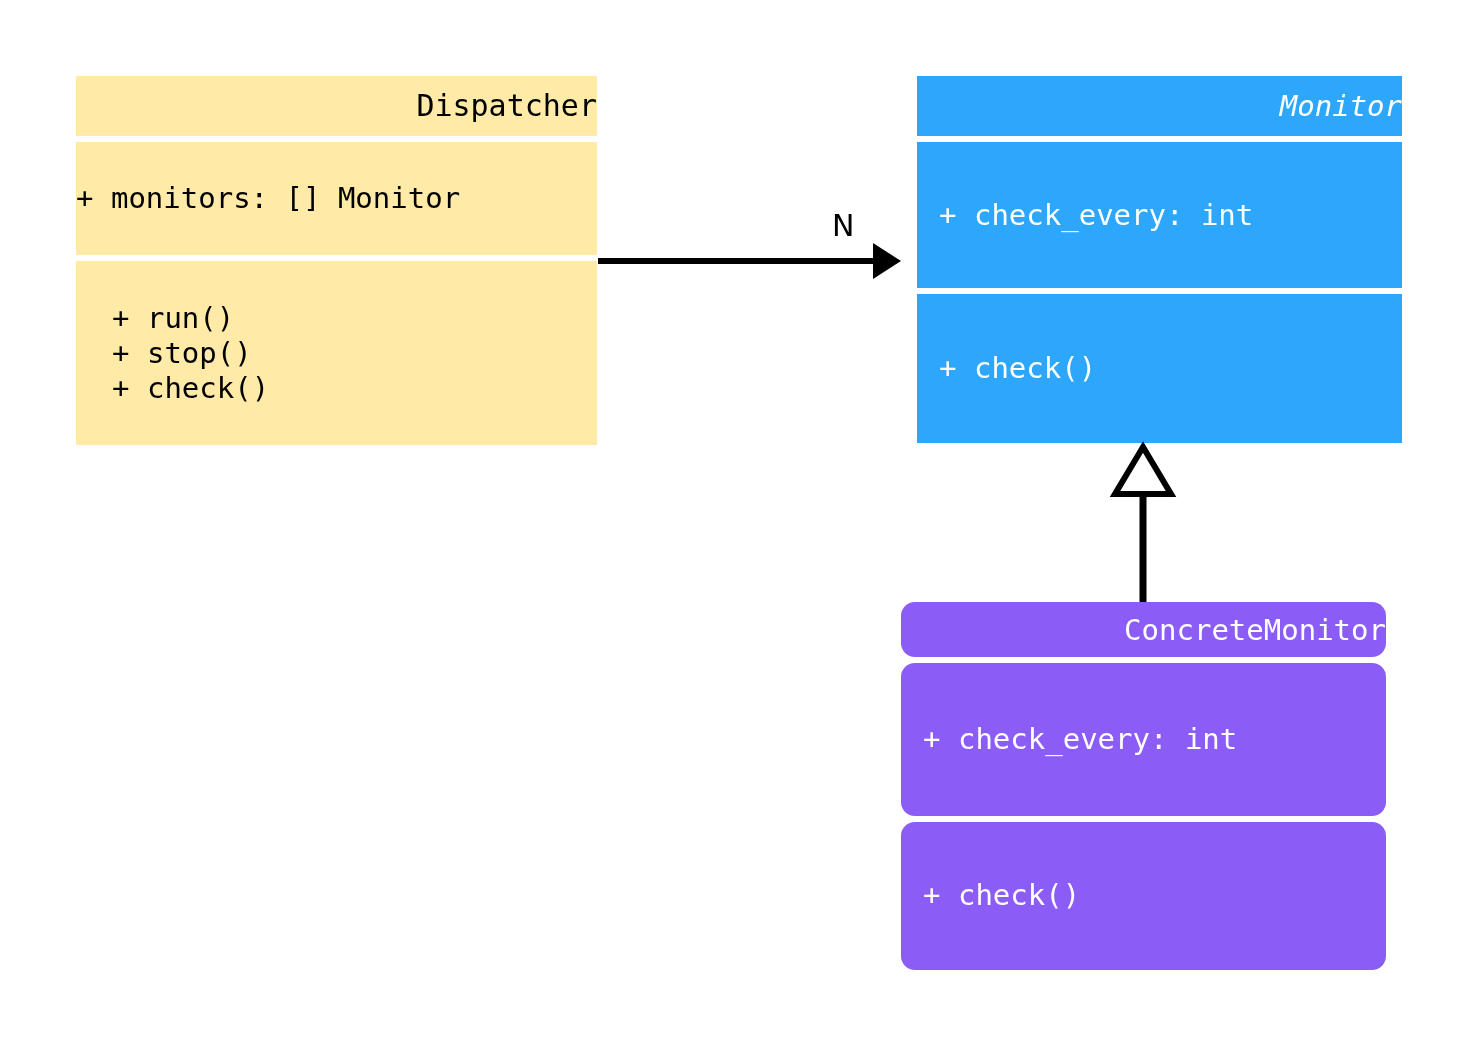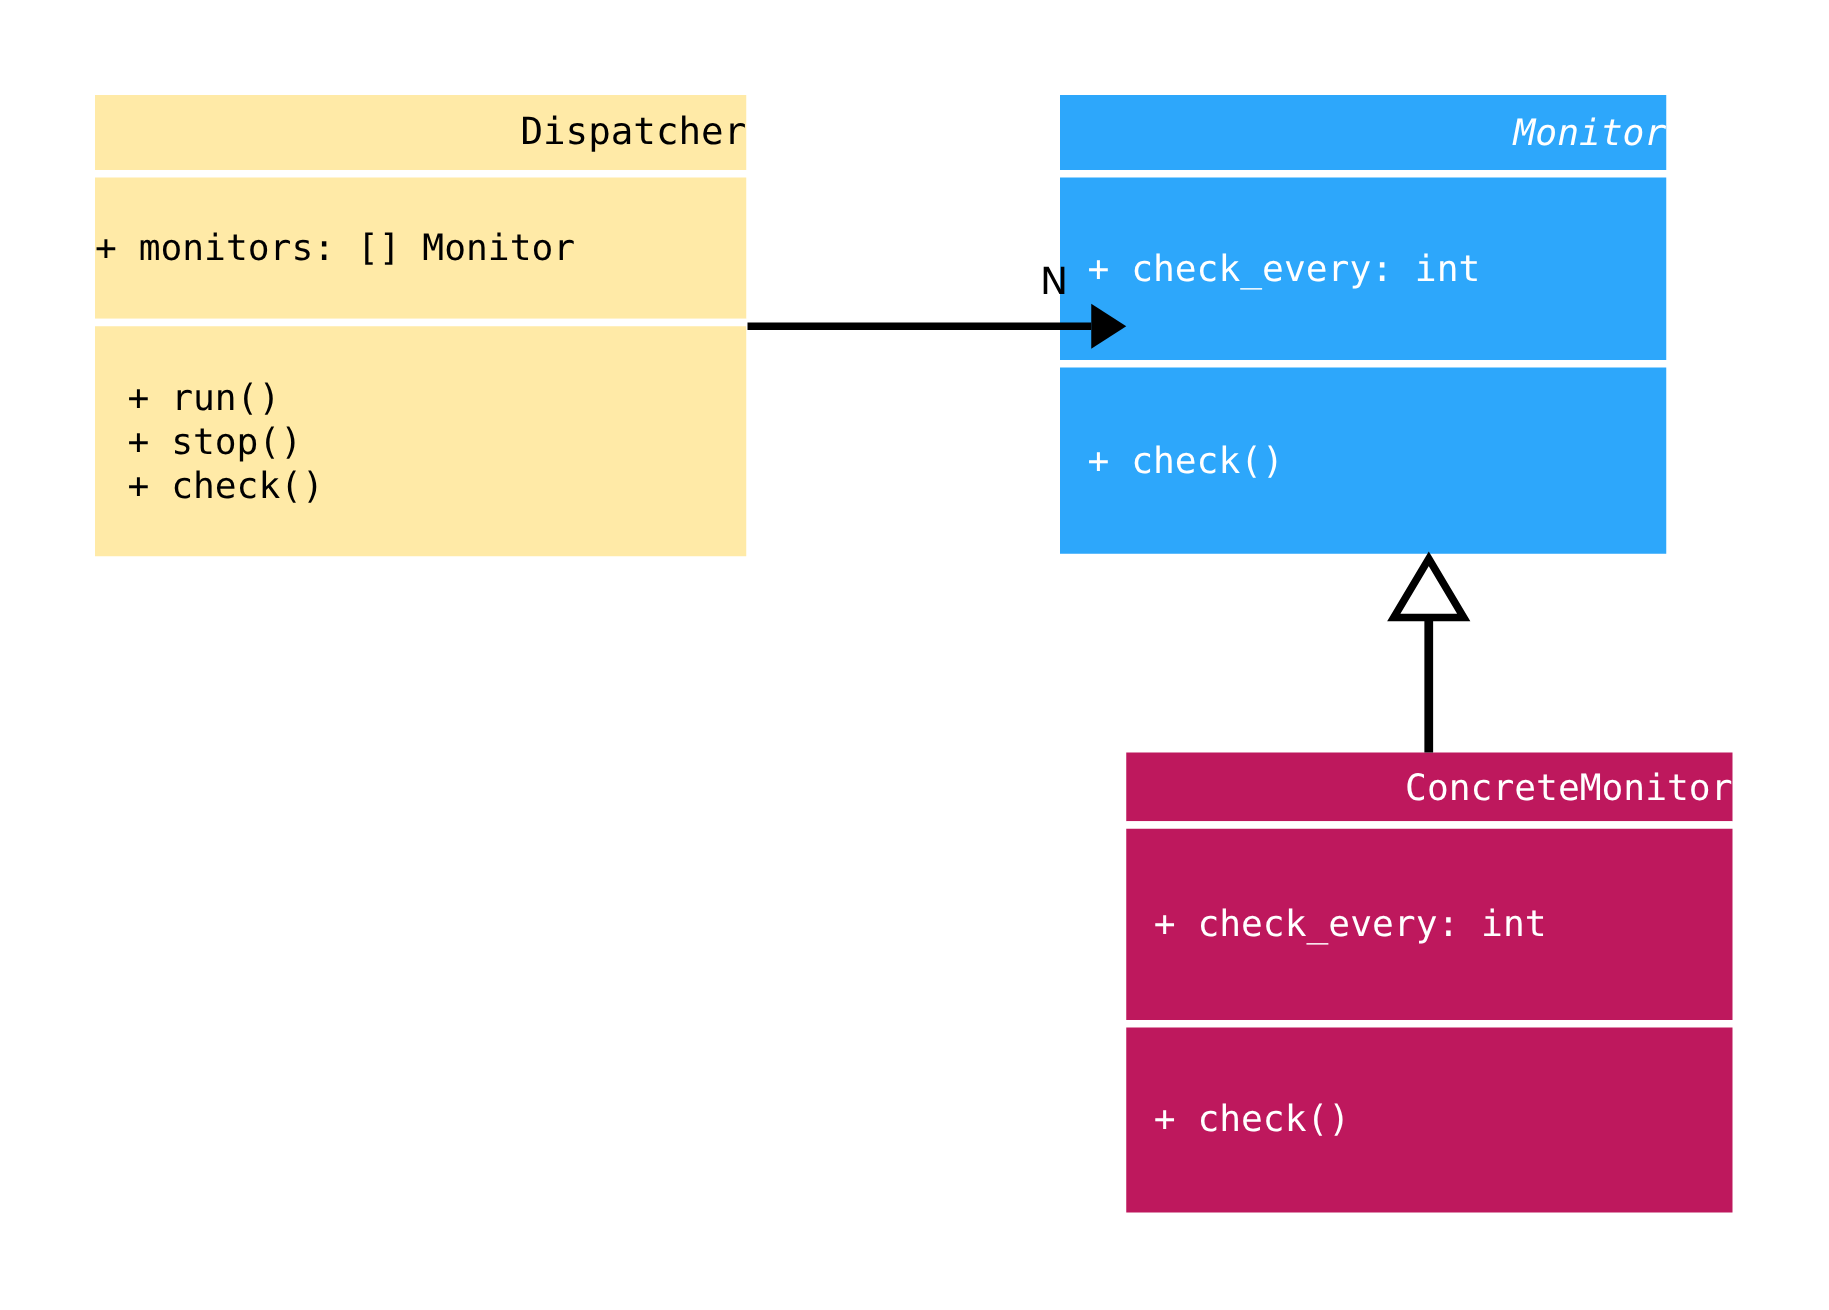--- a/index.html
+++ b/index.html
@@ -65,31 +65,31 @@
     font-size: 30px;
     line-height: 60px;
     height: 60px;
     color: #000000;
   }
   #dispatcher-attrs {
     height: 113px;
   }
   #dispatcher-methods {
     height: 184px;
-    padding-left: 26px;
+    padding-left: 36px;
   }
   #dispatcher .uml-member {
     font-size: 29px;
     line-height: 35px;
     color: #000000;
   }
 
   
   #monitor {
-    left: 848px;
+    left: 917px;
     top: 76px;
     width: 485px;
     height: 367px;
   }
   #monitor .uml-compartment {
     background: #2da7fb;
     color: #ffffff;
   }
   #monitor .uml-title {
     font-size: 29px;
@@ -112,22 +112,23 @@
   }
 
   
   #concrete-monitor {
     left: 901px;
     top: 602px;
     width: 485px;
     height: 368px;
   }
   #concrete-monitor .uml-compartment {
-    background: #be185d;
-    color: #ffffff;
+    background: #8b5cf6;
+    color: #ffffff;
+    border-radius: 14px;
   }
   #concrete-monitor .uml-title {
     font-size: 29px;
     line-height: 56px;
     height: 56px;
     color: #ffffff;
   }
   #concrete-attrs {
     height: 155px;
     padding-left: 22px;

